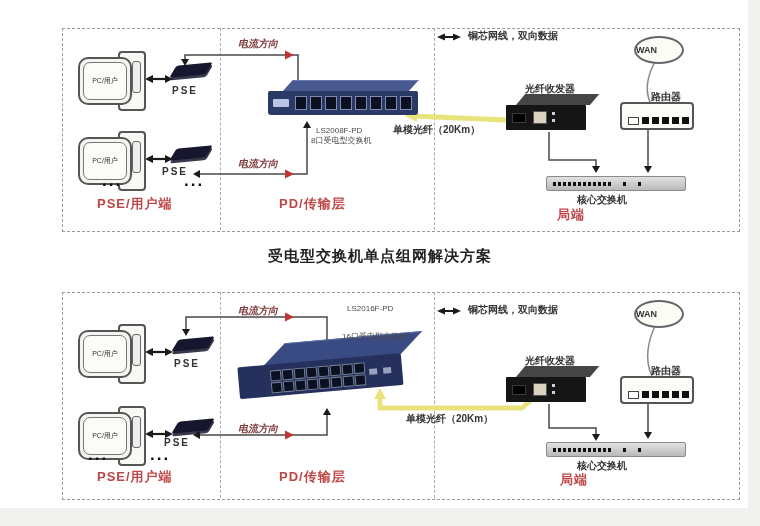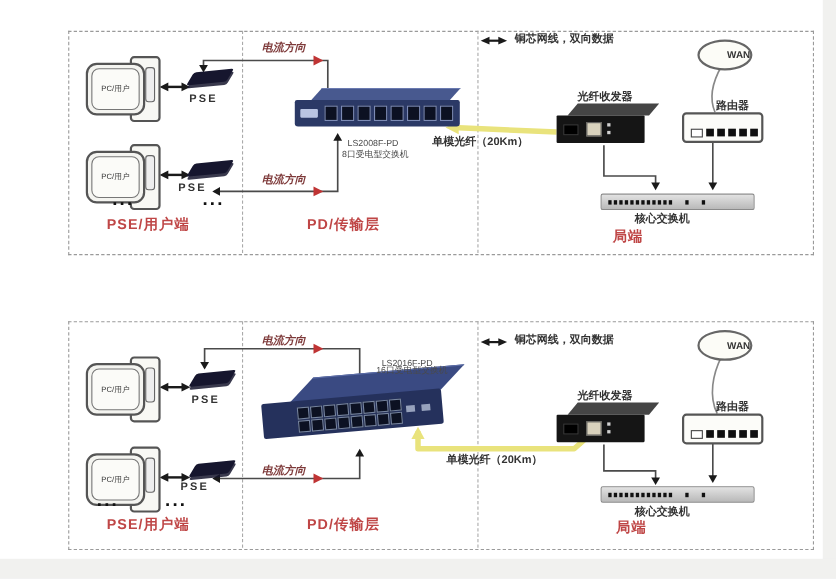--- a/index.html
+++ b/index.html
@@ -54,21 +54,21 @@
   .trx .rj{position:absolute;left:27px;top:17px;width:12px;height:11px;background:#d9d2bd;border:1px solid #555;}
   .trx .led{position:absolute;left:46px;top:18px;width:3px;height:3px;background:#cfcfcf;}
   .trx .led2{position:absolute;left:46px;top:25px;width:3px;height:3px;background:#cfcfcf;}
   
   .router{position:absolute;z-index:2;width:70px;height:24px;background:#fcfcf9;border:2px solid #555;border-radius:4px;}
   .router .rports{position:absolute;left:6px;bottom:3px;display:flex;gap:3px;}
   .router .rports i{width:7px;height:7px;background:#101010;display:block;}
   .router .rports i.first{background:#fff;border:1px solid #444;width:9px;height:6px;}
   
   .cloud{position:absolute;z-index:2;width:46px;height:24px;border:2px solid #666;border-radius:50%;background:#fcfcf7;
-         display:flex;align-items:center;justify-content:flex-end;font-size:9px;font-weight:bold;color:#333;}
+         display:flex;align-items:center;justify-content:flex-start;font-size:9px;font-weight:bold;color:#333;}
   
   .core{position:absolute;z-index:2;width:126px;height:13px;background:linear-gradient(180deg,#e2e2e2,#b9b9b9);
         border:1px solid #8a8a8a;border-radius:2px;display:flex;align-items:center;padding:0 6px;gap:2px;}
   .core i{width:3px;height:4px;background:#111;display:block;}
   .core i.sp{background:transparent;width:8px;}
 </style>
 </head>
 <body>
 
 <div class="canvas">
@@ -258,20 +258,21 @@
       <i></i>
       <i class="sp"></i>
       <i></i>
   </div>
   <div class="lbl b s10" style="left:577px;top:194px">核心交换机</div>
   <div class="lbl b s13 red" style="left:557px;top:208px">局端</div>
 
   <div class="lbl b s13 red" style="left:97px;top:197px">PSE/用户端</div>
   <div class="lbl b s13 red" style="left:279px;top:197px">PD/传输层</div>
 
+  <div class="title" style="top:247px">受电型交换机单点组网解决方案</div>
 
   <div class="tower" style="left:118px;top:324px">
       <div class="slot"></div>
     </div>
   <div class="monitor" style="left:78px;top:330px">
     <div class="screen">PC/用户</div>
   </div>
   <div class="pse" style="left:176px;top:338px"></div>
   <div class="lbl b s10" style="left:174px;top:358px;letter-spacing:2px">PSE</div>
 
@@ -308,21 +309,21 @@
           <i></i>
           <i></i>
           <i></i>
           <i></i>
           <i></i>
       </span>
       <span class="sfp"></span>
       <span class="sfp"></span>
     </div>
   </div>
-  <div class="lbl tiny" style="left:347px;top:326px">LS2016F-PD</div>
+  <div class="lbl tiny" style="left:347px;top:304px">LS2016F-PD</div>
   <div class="lbl tiny" style="left:342px;top:332px">16口受电型交换机</div>
 
   <div class="lbl b s10" style="left:406px;top:413px">单模光纤（20Km）</div>
   <div class="lbl b s10" style="left:468px;top:304px">铜芯网线，双向数据</div>
 
   <div class="cloud" style="left:634px;top:300px">
     <span>WAN</span>
   </div>
   <div class="lbl b s10" style="left:651px;top:365px">路由器</div>
   <div class="router" style="left:620px;top:376px">

